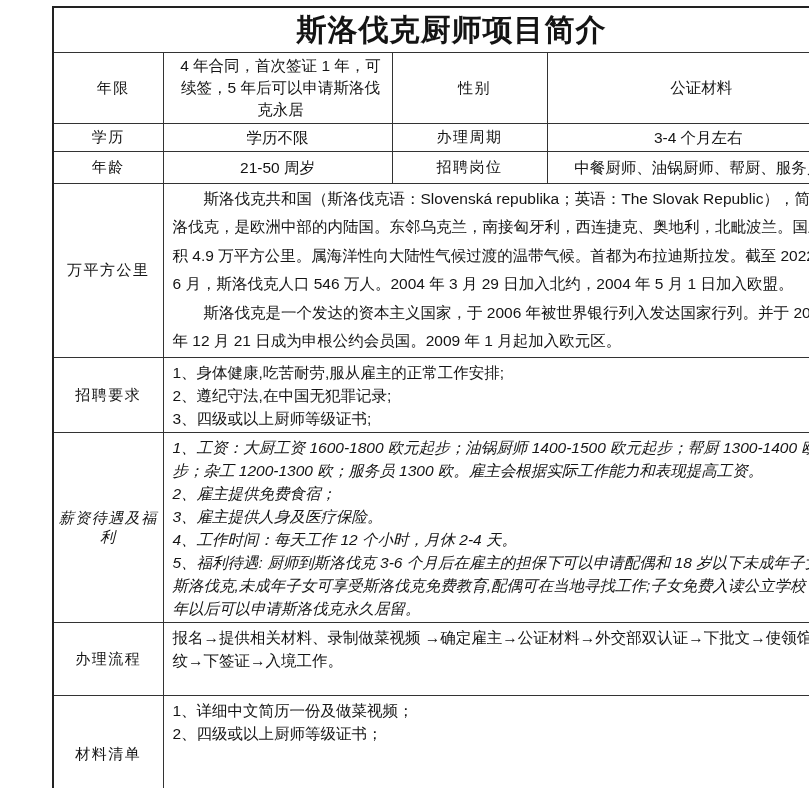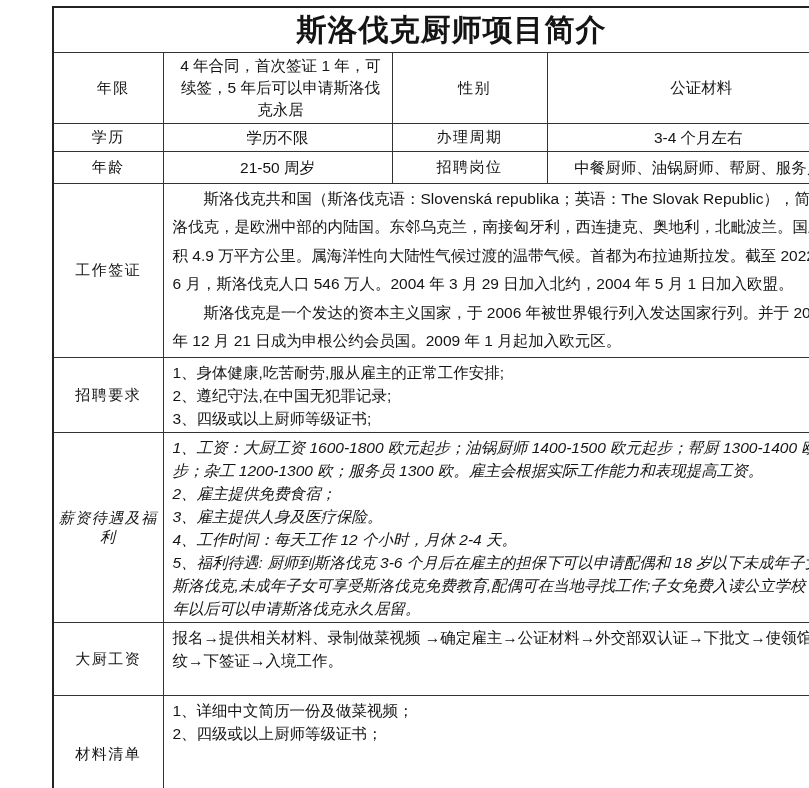--- a/index.html
+++ b/index.html
@@ -114,21 +114,21 @@
     </tr>
 
     <tr class="r-info4">
       <td class="label">年龄</td>
       <td class="value">21-50 周岁</td>
       <td class="label">招聘岗位</td>
       <td class="value nowrap">中餐厨师、油锅厨师、帮厨、服务员</td>
     </tr>
 
     <tr class="r-country">
-      <td class="label">工作签证</td>
+      <td class="label">万平方公里</td>
       <td class="content country-content" colspan="3">
         <p>斯洛伐克共和国（斯洛伐克语：Slovenská republika；英语：The Slovak Republic），简称斯洛伐克，是欧洲中部的内陆国。东邻乌克兰，南接匈牙利，西连捷克、奥地利，北毗波兰。国土面积 4.9 万平方公里。属海洋性向大陆性气候过渡的温带气候。首都为布拉迪斯拉发。截至 2022 年 6 月，斯洛伐克人口 546 万人。2004 年 3 月 29 日加入北约，2004 年 5 月 1 日加入欧盟。</p>
         <p>斯洛伐克是一个发达的资本主义国家，于 2006 年被世界银行列入发达国家行列。并于 2007 年 12 月 21 日成为申根公约会员国。2009 年 1 月起加入欧元区。</p>
       </td>
     </tr>
 
     <tr class="r-req">
       <td class="label">招聘要求</td>
       <td class="content" colspan="3">
         <div class="line">1、身体健康,吃苦耐劳,服从雇主的正常工作安排;</div>
@@ -142,21 +142,21 @@
       <td class="content" colspan="3">
         <div class="line">1、工资：大厨工资 1600-1800 欧元起步；油锅厨师 1400-1500 欧元起步；帮厨 1300-1400 欧起步；杂工 1200-1300 欧；服务员 1300 欧。雇主会根据实际工作能力和表现提高工资。</div>
         <div class="line">2、雇主提供免费食宿；</div>
         <div class="line">3、雇主提供人身及医疗保险。</div>
         <div class="line">4、工作时间：每天工作 12 个小时，月休 2-4 天。</div>
         <div class="line">5、福利待遇: 厨师到斯洛伐克 3-6 个月后在雇主的担保下可以申请配偶和 18 岁以下未成年子女到斯洛伐克,未成年子女可享受斯洛伐克免费教育,配偶可在当地寻找工作;子女免费入读公立学校，5 年以后可以申请斯洛伐克永久居留。</div>
       </td>
     </tr>
 
     <tr class="r-proc">
-      <td class="label">大厨工资</td>
+      <td class="label">办理流程</td>
       <td class="content" colspan="3">报名→提供相关材料、录制做菜视频 →确定雇主→公证材料→外交部双认证→下批文→使领馆录指纹→下签证→入境工作。</td>
     </tr>
 
     <tr class="r-mat">
       <td class="label">材料清单</td>
       <td class="content" colspan="3">
         <div class="line">1、详细中文简历一份及做菜视频；</div>
         <div class="line">2、四级或以上厨师等级证书；</div>
 
       </td>

